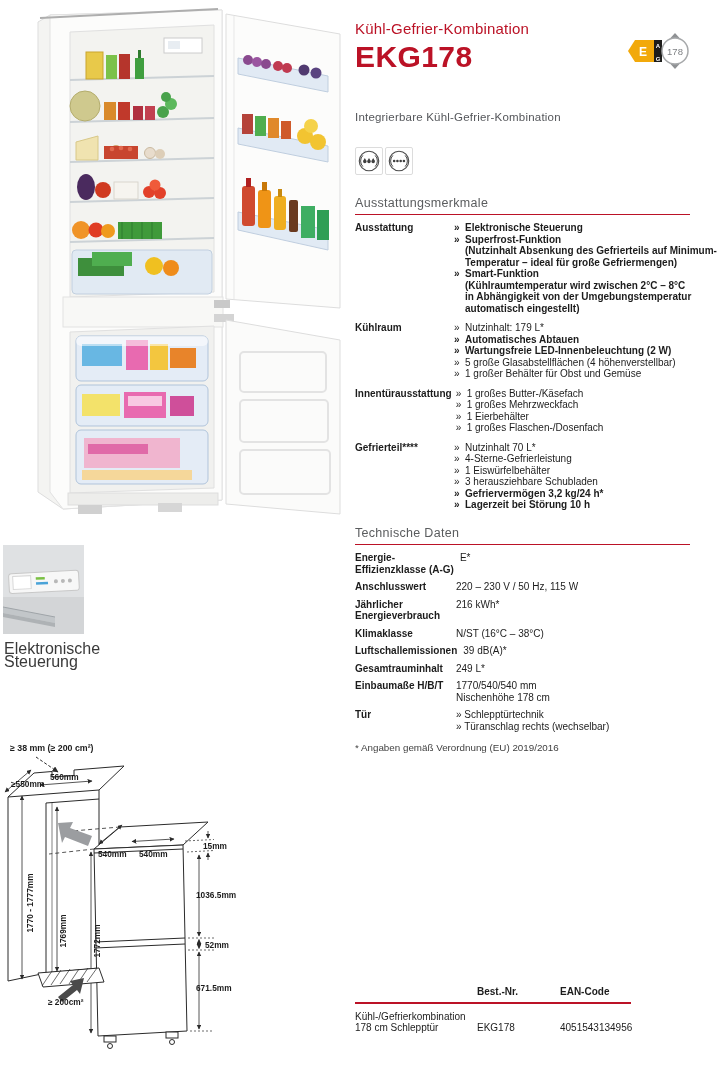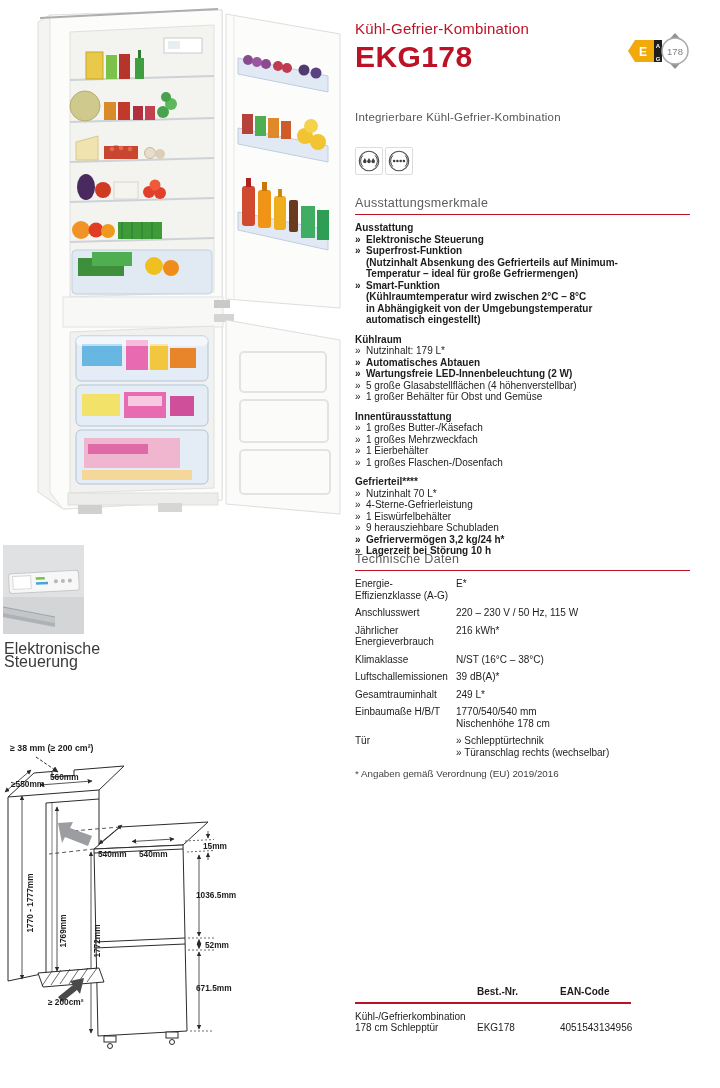--- a/index.html
+++ b/index.html
@@ -6,28 +6,28 @@
   .sheet{position:relative;width:720px;height:1088px;background:#fff;overflow:hidden;
          font-family:"Liberation Sans",sans-serif;color:#1c1c1c;}
   
   .rc{position:absolute;left:355px;width:345px;}
   .cat{font-size:15px;color:var(--accent-red,#bb1226);letter-spacing:.2px;}
   .model{font-size:30px;font-weight:bold;color:var(--accent-red,#bb1226);margin-top:3px;letter-spacing:.4px;}
   .subtitle{font-size:11.5px;color:#54565a;letter-spacing:.2px;}
   .sec-title{font-size:12.5px;color:#5a5c5e;letter-spacing:.3px;}
   .sec-rule{height:0;border-top:1.6px solid var(--accent-red,#bb1226);margin-top:4px;width:335px;}
   .rows{margin-top:7px;font-size:10px;line-height:11.5px;}
-  .feat-row{display:flex;margin-bottom:8px;flex-direction:column;}
+  .feat-row{display:flex;margin-bottom:8px;}
   .feat-label{min-width:95px;flex:0 0 auto;font-weight:bold;padding-right:4px;}
   .feat-items{flex:1 1 auto;}
   .feat-item{display:flex;white-space:pre;}
   .feat-item.b{font-weight:bold;}
   .blt{width:11px;flex:0 0 auto;}
   .tech-row{display:flex;margin-bottom:6px;}
-  .tech-label{min-width:95px;flex:0 0 auto;font-weight:normal;white-space:pre;padding-right:6px;}
+  .tech-label{min-width:95px;flex:0 0 auto;font-weight:bold;white-space:pre;padding-right:6px;}
   .tech-value{white-space:pre;}
   .footnote{margin-top:10px;font-size:9.8px;color:#3f3f3f;}
   
   .energy-arrow{position:absolute;left:627px;top:39px;}
   .height-badge{position:absolute;left:658px;top:33px;}
   
   .badge-box{position:absolute;top:147px;width:28px;height:28px;border:1px solid #dcdcdc;
              border-radius:2px;background:#fff;box-sizing:border-box;}
   .badge-box.b1{left:355px;} .badge-box.b2{left:385px;}
   
@@ -376,29 +376,29 @@
             <div class="feat-item"><span class="blt">»</span><span class="ftxt">1 Eierbehälter</span></div>
             <div class="feat-item"><span class="blt">»</span><span class="ftxt">1 großes Flaschen-/Dosenfach</span></div>
           </div>
         </div>
         <div class="feat-row">
           <div class="feat-label">Gefrierteil****</div>
           <div class="feat-items">
             <div class="feat-item"><span class="blt">»</span><span class="ftxt">Nutzinhalt 70 L*</span></div>
             <div class="feat-item"><span class="blt">»</span><span class="ftxt">4-Sterne-Gefrierleistung</span></div>
             <div class="feat-item"><span class="blt">»</span><span class="ftxt">1 Eiswürfelbehälter</span></div>
-            <div class="feat-item"><span class="blt">»</span><span class="ftxt">9 herausziehbare Schubladen</span></div>
+            <div class="feat-item"><span class="blt">»</span><span class="ftxt">3 herausziehbare Schubladen</span></div>
             <div class="feat-item b"><span class="blt">»</span><span class="ftxt">Gefriervermögen 3,2 kg/24 h*</span></div>
             <div class="feat-item b"><span class="blt">»</span><span class="ftxt">Lagerzeit bei Störung 10 h</span></div>
           </div>
         </div>
       </div>
   </div>
 
-  <div class="rc" style="top:552px">
+  <div class="rc" style="top:526px">
     <div class="sec-title">Technische Daten</div>
     <div class="sec-rule"></div>
     <div class="rows" id="tech-rows">
         <div class="tech-row">
           <div class="tech-label">Energie-
 Effizienzklasse (A-G)</div>
           <div class="tech-value">E*</div>
         </div>
         <div class="tech-row">
           <div class="tech-label">Anschlusswert</div>

